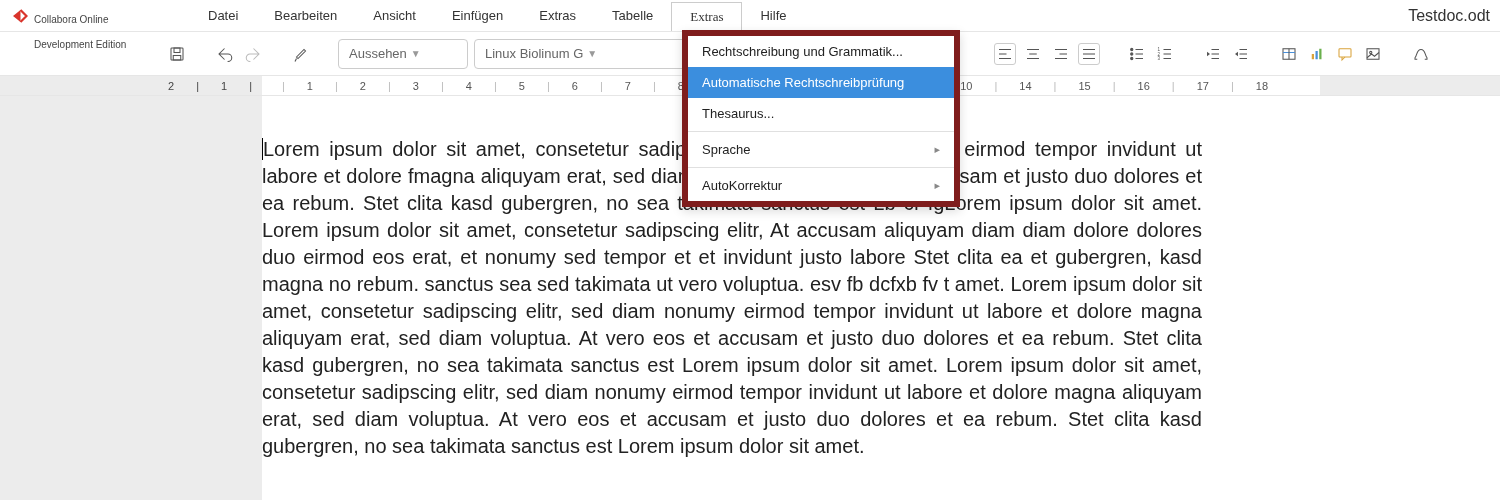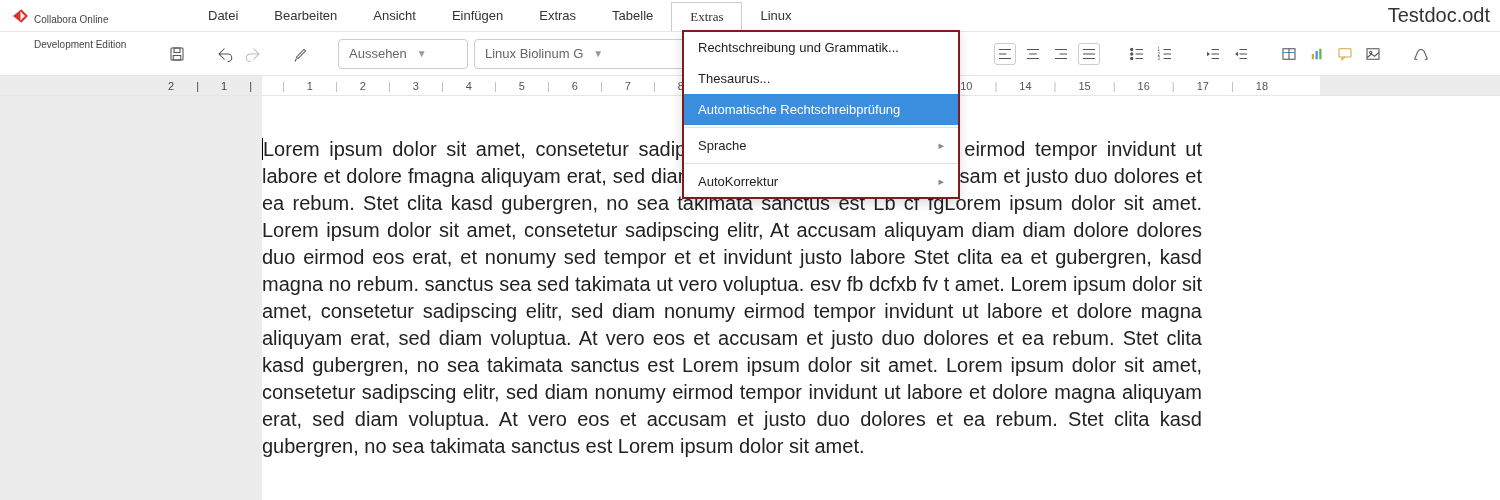--- a/index.html
+++ b/index.html
@@ -4,43 +4,43 @@
 <style>
   * { margin: 0; padding: 0; box-sizing: border-box; font-family: Arial, Helvetica, sans-serif; }
   body { background:#ffffff; width:1500px; height:500px; overflow:hidden; position:relative; font-size:13px; color:#333; }
   
   .menubar { height:32px; display:flex; align-items:center; padding:12px 10px; border-bottom:1px solid #e6e6e6; }
   .logo { display:flex; align-items:center; gap:6px; margin-right:40px; min-width:140px; }
   .logo-text { font-weight:bold; font-size:15px; letter-spacing:1px; }
   .logo-sub { font-size:10px; line-height:9px; color:#444;margin-top:16px; }
   .menuitem { padding:6px 18px; cursor:pointer; }
   .menuitem.active { background:#ffffff; border:1px solid #ccc; border-bottom:none; margin-bottom:-1px;font-family:Liberation Serif, serif; }
-  .doc-title { margin-left:auto; font-size:20px; }
+  .doc-title { margin-left:auto; font-size:16px; }
   
   .toolbar { height:44px; display:flex; align-items:center; padding:0 10px; border-bottom:1px solid #e6e6e6; gap:6px; background:#fff; }
   .tb-btn { width:22px; height:22px; display:flex; align-items:center; justify-content:center; color:#555; cursor:pointer; border-radius:3px; }
   .tb-btn.boxed { border:1px solid #ccc; }
   .tb-sep { width:14px; }
-  .tb-select { height:30px; border:1px solid #ccc; border-radius:4px; display:flex; align-items:center; padding:0 10px; gap:10px; color:#666; cursor:pointer; }
+  .tb-select { height:30px; border:1px solid #ccc; border-radius:4px; display:flex; align-items:center; padding:0 10px; gap:4px; color:#666; cursor:pointer; }
   .tb-select .chev { font-size:10px; color:#999; }
   
   .ruler-wrap { display:flex; }
   .ruler-left { width:262px; height:20px; background:#ececec; border-bottom:1px solid #e6e6e6; display:flex; align-items:center; justify-content:flex-end; padding-right:10px; font-size:11px; color:#444; gap:22px;}
   .ruler { flex:1; height:20px; background:#fff; border-bottom:1px solid #e6e6e6; display:flex; align-items:center; font-size:11px; color:#555; gap:22px; padding-left:20px;}
   .ruler span.major { font-weight:normal; }
   .ruler span.tick { color:#bbb; }
   .ruler-right-shade { position:absolute; right:0; top:76px; height:20px; width:180px; background:#ececec; border-bottom:1px solid #e6e6e6;}
   
   .workarea { display:flex; height:404px; }
   .gutter { width:262px; background:#ececec; }
   .page { flex:1; background:#fff; padding:40px 60px 0 0; overflow:hidden; }
   .doc-text { font-family: Georgia, 'Times New Roman', serif; font-size:20px; line-height:27px; color:#222; max-width:940px; text-align:justify; }
   .cursor-caret { border-left:1px solid #000; padding-left:0; }
   
-  .dropdown { position:absolute; top:30px; left:682px; width:278px; background:#fff; border:2px solid #7f1d1d; box-shadow:0 4px 10px rgba(0,0,0,.15); z-index:50; }
+  .dropdown { position:absolute; top:30px; left:682px; width:278px; background:#fff; border:6px solid #7f1d1d; box-shadow:0 4px 10px rgba(0,0,0,.15); z-index:50; }
   .dd-item { padding:8px 14px; font-size:13px; color:#222; display:flex; align-items:center; justify-content:space-between; cursor:pointer; }
   .dd-item.highlight { background:#3b8ede; color:#fff; }
   .dd-sep { height:1px; background:#e0e0e0; margin:2px 0; }
   .dd-sub { color:#888; font-size:11px; }
   
   svg { width:18px; height:18px; stroke:#555; fill:none; stroke-width:1.4; }
 </style>
 </head>
 <body>
 
@@ -56,21 +56,21 @@
       <div class="logo-sub">Development Edition</div>
     </div>
   </div>
   <div class="menuitem">Datei</div>
   <div class="menuitem">Bearbeiten</div>
   <div class="menuitem">Ansicht</div>
   <div class="menuitem">Einfügen</div>
   <div class="menuitem">Extras</div>
   <div class="menuitem">Tabelle</div>
   <div class="menuitem active">Extras</div>
-  <div class="menuitem">Linux</div>
+  <div class="menuitem">Hilfe</div>
   <div class="doc-title">Testdoc.odt</div>
 </div>
 
 <div class="toolbar">
   <div style="width:150px"></div>
   <div class="tb-btn">
       <svg viewBox="0 0 24 24">
         <rect x="4" y="4" width="16" height="16" rx="1"></rect>
         <rect x="8" y="4" width="8" height="6"></rect>
         <rect x="7" y="14" width="10" height="6"></rect>
@@ -262,26 +262,26 @@
     <div class="doc-text">
       <span class="cursor-caret"></span><span>Lorem ipsum dolor sit amet, consetetur sadipscing elitr, sed diam nonumy eirmod tempor invidunt ut labore et dolore fmagna aliquyam erat, sed diam voluptua. At vero eos et accusam et justo duo dolores et ea rebum. Stet clita kasd gubergren, no sea takimata sanctus est Lb cf fgLorem ipsum dolor sit amet. Lorem ipsum dolor sit amet, consetetur sadipscing elitr, At accusam aliquyam diam diam dolore dolores duo eirmod eos erat, et nonumy sed tempor et et invidunt justo labore Stet clita ea et gubergren, kasd magna no rebum. sanctus sea sed takimata ut vero voluptua. esv fb dcfxb fv t amet. Lorem ipsum dolor sit amet, consetetur sadipscing elitr, sed diam nonumy eirmod tempor invidunt ut labore et dolore magna aliquyam erat, sed diam voluptua. At vero eos et accusam et justo duo dolores et ea rebum. Stet clita kasd gubergren, no sea takimata sanctus est Lorem ipsum dolor sit amet. Lorem ipsum dolor sit amet, consetetur sadipscing elitr, sed diam nonumy eirmod tempor invidunt ut labore et dolore magna aliquyam erat, sed diam voluptua. At vero eos et accusam et justo duo dolores et ea rebum. Stet clita kasd gubergren, no sea takimata sanctus est Lorem ipsum dolor sit amet.</span>
     </div>
   </div>
 </div>
 
 <div class="dropdown">
   <div class="dd-item">
       <span>Rechtschreibung und Grammatik...</span>
     </div>
-  <div class="dd-item">
-      <span>Thesaurus...</span>
-    </div>
   <div class="dd-item highlight">
       <span>Automatische Rechtschreibprüfung</span>
     </div>
+  <div class="dd-item">
+      <span>Thesaurus...</span>
+    </div>
   <div class="dd-sep"></div>
   <div class="dd-item">
       <span>Sprache</span>
       <span class="dd-sub">▸</span>
     </div>
   <div class="dd-sep"></div>
   <div class="dd-item">
       <span>AutoKorrektur</span>
       <span class="dd-sub">▸</span>
     </div>

